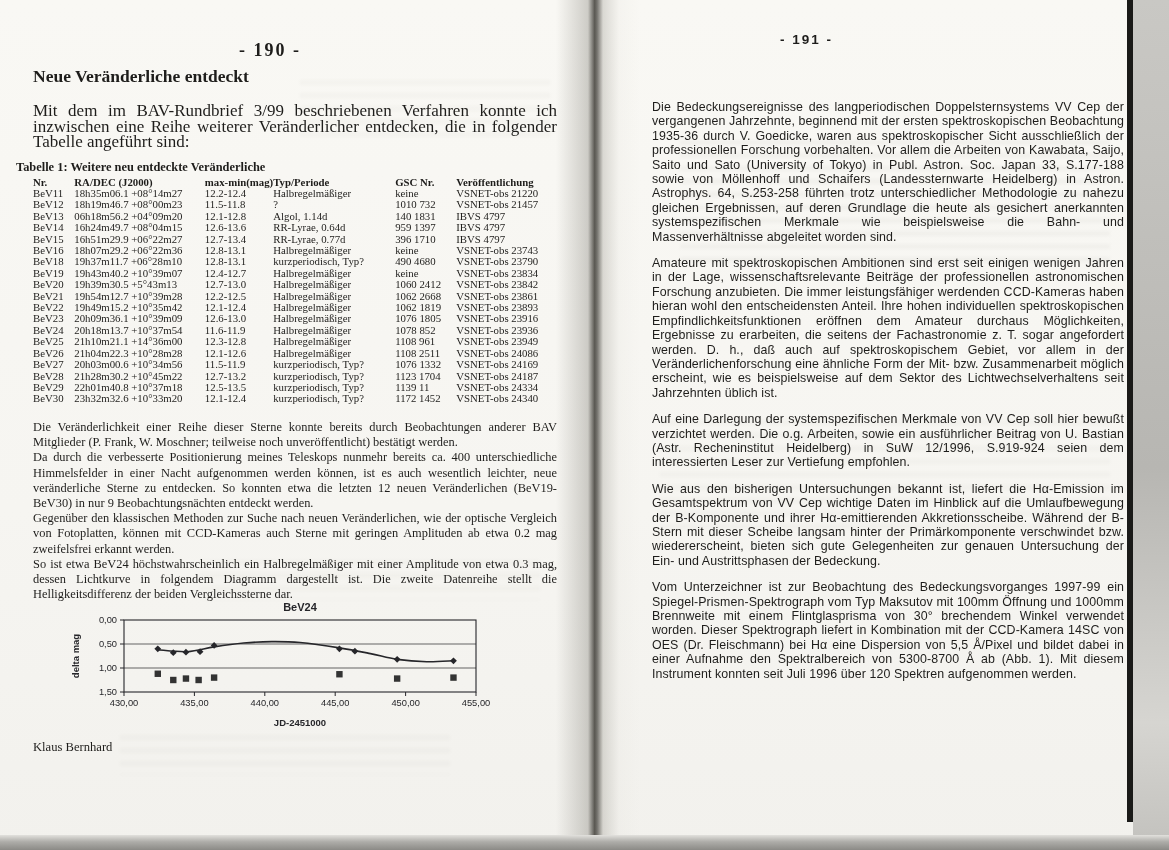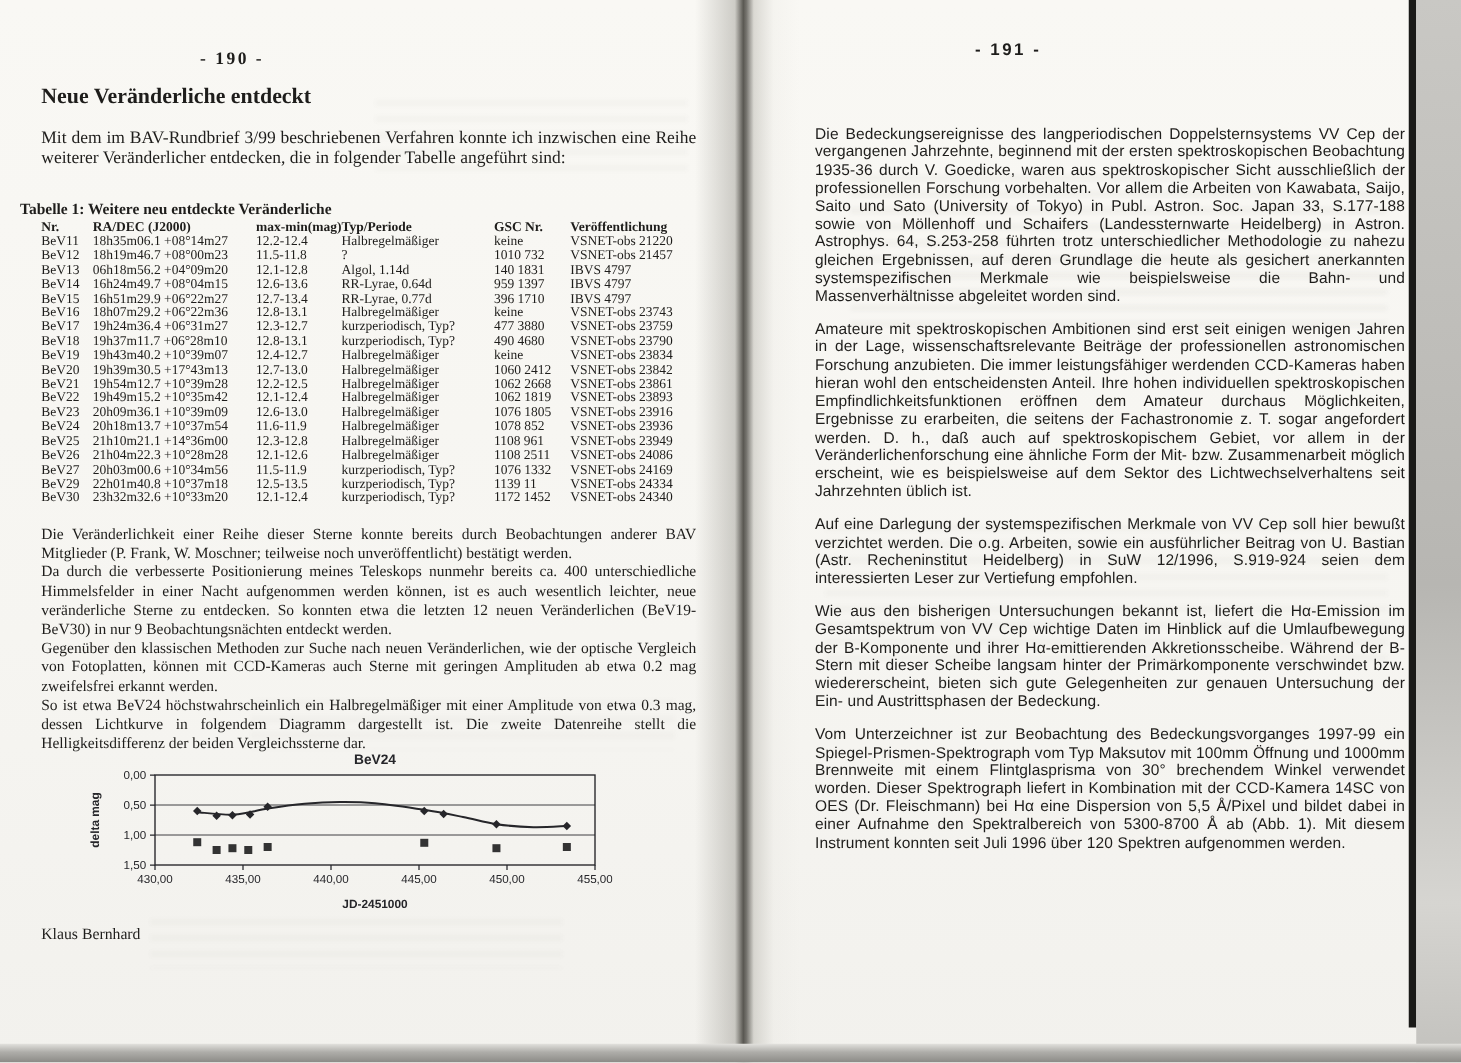--- a/index.html
+++ b/index.html
@@ -22,24 +22,24 @@
       rgba(225,223,217,0) 100%);
   }
   .edge-black{left:1127px;top:0;width:6px;height:822px;background:#1a1a18;}
   .edge-gray{left:1133px;top:0;width:36px;height:850px;
     background:linear-gradient(180deg,#c9c8c4 0%,#b7b6b2 55%,#d6d5d1 85%,#c2c1bd 100%);}
   .bottom-band{left:0;bottom:0;width:1169px;height:15px;
     background:linear-gradient(180deg,#e2e1dd 0%,#aeada9 45%,#8b8a86 100%);}
   .bleed{pointer-events:none;filter:blur(1.6px);opacity:.55;
     background:repeating-linear-gradient(180deg,rgba(125,122,112,.10) 0 5px,rgba(0,0,0,0) 5px 13px);}
   
-  .lp-pagenum{left:160px;top:40px;width:220px;text-align:left;
-    font-size:14px;font-weight:bold;letter-spacing:2px;}
+  .lp-pagenum{left:160px;top:40px;width:220px;text-align:center;
+    font-size:18px;font-weight:bold;letter-spacing:2px;}
   .lp-title{left:33px;top:66px;font-size:17.5px;font-weight:bold;}
-  .lp-intro{left:33px;top:103px;width:524px;font-size:14px;line-height:15.5px;
+  .lp-intro{left:33px;top:103px;width:524px;font-size:17px;line-height:15.5px;
     text-align:justify;}
   .lp-tabcaption{left:16px;top:160px;font-size:12.4px;font-weight:bold;}
   .lp-table{left:33px;top:176px;width:524px;border-collapse:collapse;}
   .lp-table th{font-size:10.8px;text-align:left;font-weight:bold;padding:0;line-height:12px;white-space:nowrap;}
   .lp-table td{font-size:10.8px;padding:0;line-height:11.4px;white-space:nowrap;}
   .lp-paras{left:33px;top:420px;width:524px;}
   .lp-paras p{margin:0;font-size:12.4px;line-height:15.2px;text-align:justify;}
   .lp-sign{left:33px;top:740px;font-size:12.6px;}
   .chart-wrap{left:66px;top:598px;width:424px;height:132px;}
   .rp-pagenum{left:780px;top:32px;width:200px;text-align:left;
@@ -130,46 +130,38 @@
         </tr>
         <tr>
           <td>BeV16</td>
           <td>18h07m29.2 +06°22m36</td>
           <td>12.8-13.1</td>
           <td>Halbregelmäßiger</td>
           <td>keine</td>
           <td>VSNET-obs 23743</td>
         </tr>
         <tr>
-          <td>BeV17</td>
-          <td>19h24m36.4 +06°31m27</td>
-          <td>12.3-12.7</td>
-          <td>kurzperiodisch, Typ?</td>
-          <td>477 3880</td>
-          <td>VSNET-obs 23759</td>
-        </tr>
-        <tr>
           <td>BeV18</td>
           <td>19h37m11.7 +06°28m10</td>
           <td>12.8-13.1</td>
           <td>kurzperiodisch, Typ?</td>
           <td>490 4680</td>
           <td>VSNET-obs 23790</td>
         </tr>
         <tr>
           <td>BeV19</td>
           <td>19h43m40.2 +10°39m07</td>
           <td>12.4-12.7</td>
           <td>Halbregelmäßiger</td>
           <td>keine</td>
           <td>VSNET-obs 23834</td>
         </tr>
         <tr>
           <td>BeV20</td>
-          <td>19h39m30.5 +17°43m13</td>
+          <td>19h39m30.5 +5°43m13</td>
           <td>12.7-13.0</td>
           <td>Halbregelmäßiger</td>
           <td>1060 2412</td>
           <td>VSNET-obs 23842</td>
         </tr>
         <tr>
           <td>BeV21</td>
           <td>19h54m12.7 +10°39m28</td>
           <td>12.2-12.5</td>
           <td>Halbregelmäßiger</td>
@@ -216,20 +208,28 @@
           <td>1108 2511</td>
           <td>VSNET-obs 24086</td>
         </tr>
         <tr>
           <td>BeV27</td>
           <td>20h03m00.6 +10°34m56</td>
           <td>11.5-11.9</td>
           <td>kurzperiodisch, Typ?</td>
           <td>1076 1332</td>
           <td>VSNET-obs 24169</td>
+        </tr>
+        <tr>
+          <td>BeV28</td>
+          <td>21h28m30.2 +10°45m22</td>
+          <td>12.7-13.2</td>
+          <td>kurzperiodisch, Typ?</td>
+          <td>1123 1704</td>
+          <td>VSNET-obs 24187</td>
         </tr>
         <tr>
           <td>BeV29</td>
           <td>22h01m40.8 +10°37m18</td>
           <td>12.5-13.5</td>
           <td>kurzperiodisch, Typ?</td>
           <td>1139 11</td>
           <td>VSNET-obs 24334</td>
         </tr>
         <tr>

